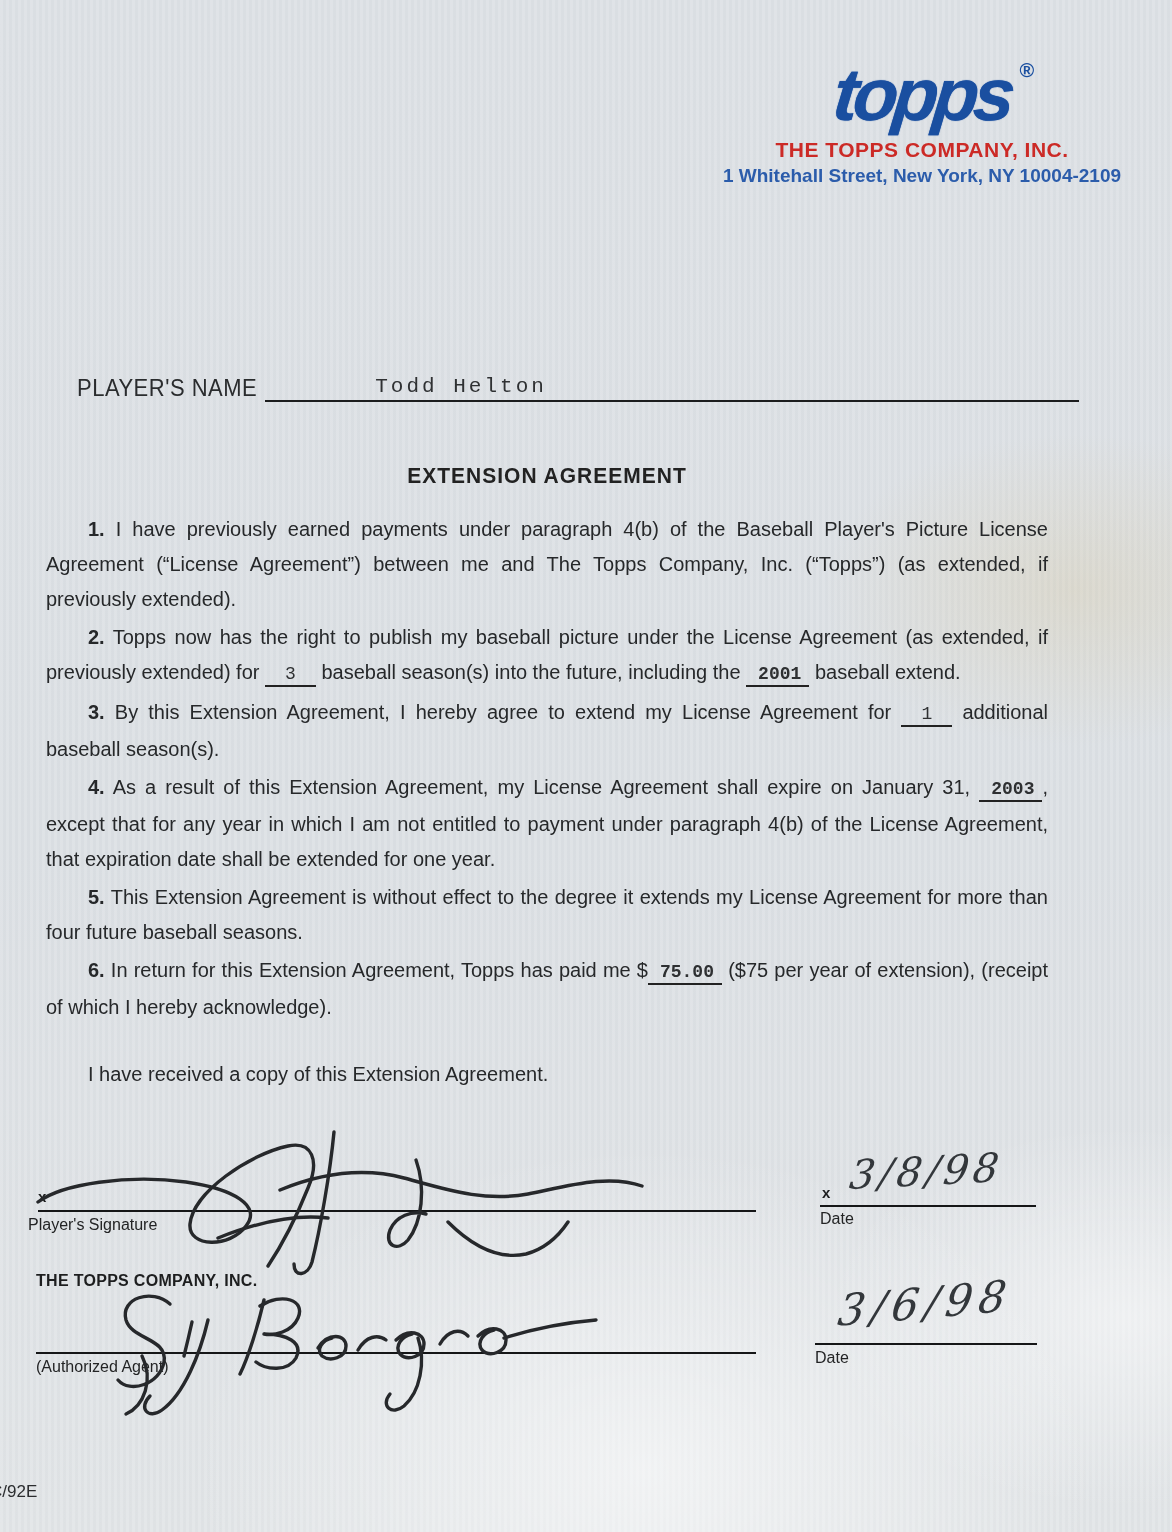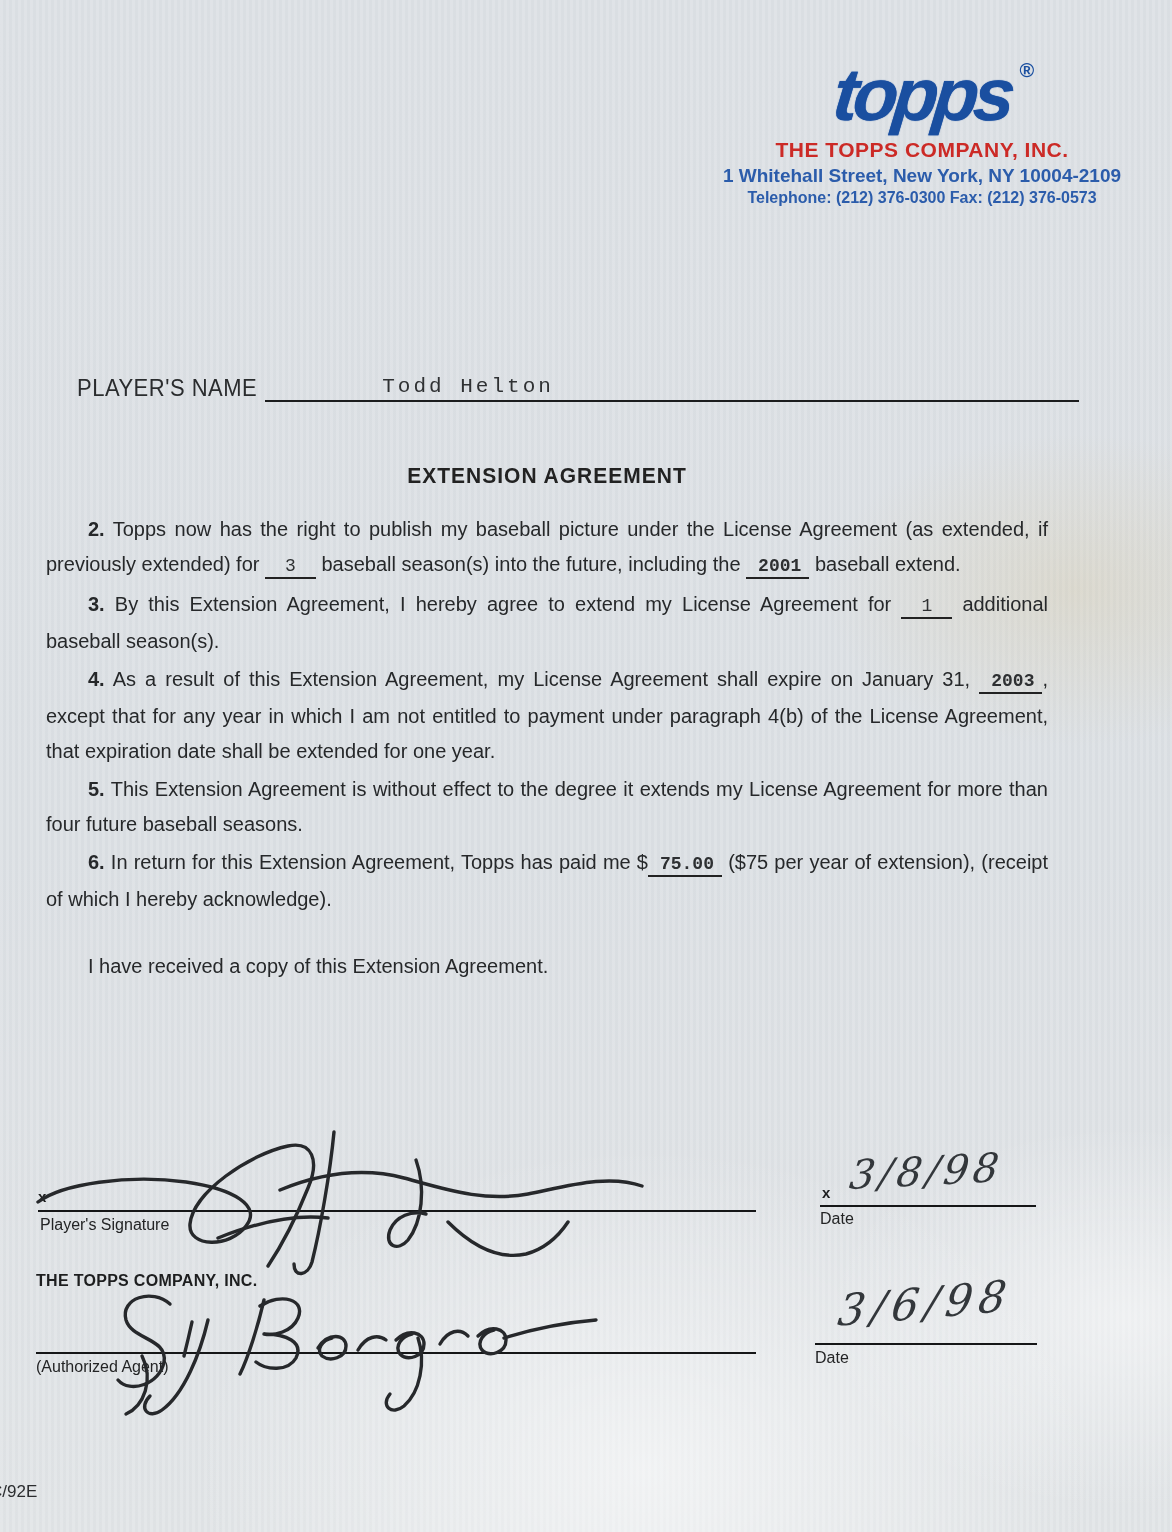--- a/index.html
+++ b/index.html
@@ -30,21 +30,21 @@
   .reg-mark { position:absolute; top:2px; right:-24px; font-size:20px; font-weight:bold; color:#1a4fa0; font-style:normal; }
   .company-name { margin-top:6px; font-size:21px; font-weight:bold; color:#cc2a26; letter-spacing:0.5px; }
   .addr-line  { margin-top:3px; font-size:19px; font-weight:bold; color:#2b5cab; }
   .phone-line { margin-top:2px; font-size:16px; font-weight:bold; color:#2b5cab; }
 
   
   .pname-row { position:absolute; top:372px; left:38px; width:1002px; display:flex; align-items:flex-end;margin-left:39px; }
   .pname-label { font-size:22px; letter-spacing:0.5px; color:#2a2c2e; white-space:nowrap; transform:scaleY(1.05); }
   .pname-line { flex:1; margin-left:8px; border-bottom:2px solid #1c1d1e; position:relative; height:30px; }
   .pname-value {
-    position:absolute; left:117px; bottom:2px;
+    position:absolute; left:110px; bottom:2px;
     font-family:"Liberation Mono", monospace; font-size:21px; letter-spacing:3px; color:#2f3133;text-align:right;
   }
 
   
   .content { position:absolute; top:464px; left:46px; width:1002px; }
   .doc-title { text-align:center; font-size:21px; font-weight:bold; letter-spacing:1px; color:#222; margin-bottom:24px; transform:scaleY(1.05); }
   .content p {
     font-size:20px; line-height:35px; color:#26282a;
     text-align:justify; text-indent:42px; margin-bottom:3px;
   }
@@ -80,50 +80,50 @@
 
 <div class="page">
 
   <div class="letterhead">
     <div class="logo-wrap">
       <span class="logo">topps</span>
       <span class="reg-mark">®</span>
     </div>
     <div class="company-name">THE TOPPS COMPANY, INC.</div>
     <div class="addr-line">1 Whitehall Street, New York, NY  10004-2109</div>
-    <div class="phone-line">Telephone: (212) 376-0300   Fax: (212) 376-0573</div>
   </div>
 
   <div class="pname-row">
     <span class="pname-label">PLAYER'S NAME</span>
     <span class="pname-line">
       <span class="pname-value">Todd Helton</span>
     </span>
   </div>
 
   <div class="content">
     <div class="doc-title">EXTENSION AGREEMENT</div>
 
+    <p><span class="pnum">1.</span> <span>I have previously earned payments under paragraph 4(b) of the Baseball Player's Picture License Agreement (“License Agreement”) between me and The Topps Company, Inc. (“Topps”) (as extended, if previously extended).</span></p>
 
     <p><span class="pnum">2.</span> <span>Topps now has the right to publish my baseball picture under the License Agreement (as extended, if previously extended) for</span> <span class="fill">3</span> <span>baseball season(s) into the future, including the</span> <span class="fill fill-tight">2001</span> <span>baseball extend.</span></p>
 
     <p><span class="pnum">3.</span> <span>By this Extension Agreement, I hereby agree to extend my License Agreement for</span> <span class="fill">1</span> <span>additional baseball season(s).</span></p>
 
     <p><span class="pnum">4.</span> <span>As a result of this Extension Agreement, my License Agreement shall expire on January 31,</span> <span class="fill fill-tight">2003</span><span>, except that for any year in which I am not entitled to payment under paragraph 4(b) of the License Agreement, that expiration date shall be extended for one year.</span></p>
 
     <p><span class="pnum">5.</span> <span>This Extension Agreement is without effect to the degree it extends my License Agreement for more than four future baseball seasons.</span></p>
 
     <p><span class="pnum">6.</span> <span>In return for this Extension Agreement, Topps has paid me $</span><span class="fill fill-tight">75.00</span> <span>($75 per year of extension), (receipt of which I hereby acknowledge).</span></p>
 
     <p class="receipt">I have received a copy of this Extension Agreement.</p>
   </div>
 
   <span class="xmark" style="top:1188px; left:38px;">x</span>
   <div class="sigline" style="top:1210px; left:38px; width:718px;"></div>
-  <span class="slabel" style="top:1216px; left:40px;">Player's Signature</span>
+  <span class="slabel" style="top:1216px; left:28px;">Player's Signature</span>
 
   <svg class="ink" style="top:1126px; left:28px;" width="640" height="158" viewBox="0 0 640 158" aria-label="Todd Helton signature">
     <path d="M10,76 C34,58 100,48 158,56 C206,63 234,80 218,100 C202,122 160,122 162,98 C165,66 222,28 260,20 C284,15 292,34 280,62 C268,92 252,122 240,140"></path>
     <path d="M190,112 C230,96 268,88 300,92"></path>
     <path d="M306,6 C302,48 292,104 284,136 C280,150 266,152 266,138"></path>
     <path d="M252,64 C296,46 338,42 376,52 C420,64 456,76 500,68 C540,60 580,48 614,60"></path>
     <path d="M388,34 C398,62 394,96 380,114 C370,126 356,120 362,104 C368,90 384,84 398,88"></path>
     <path d="M420,96 C444,120 470,134 498,128 C520,122 532,108 540,96"></path>
   </svg>
 

